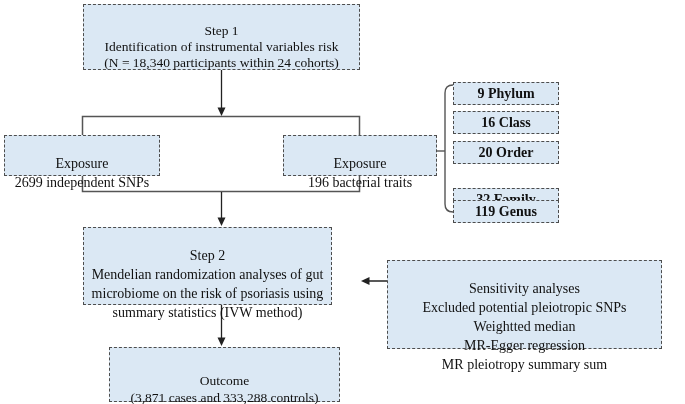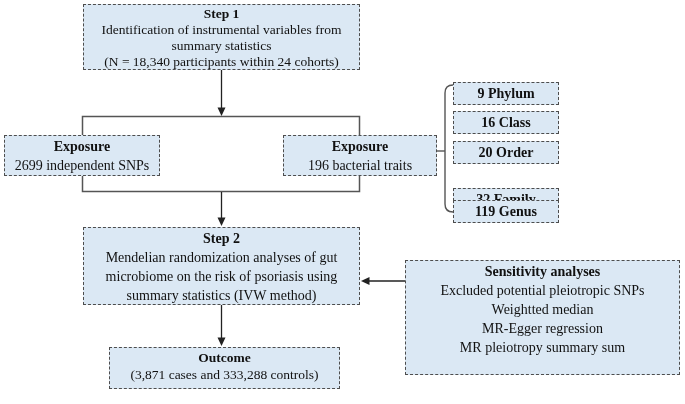--- a/index.html
+++ b/index.html
@@ -18,28 +18,28 @@
   .box {
     position:absolute;
     box-sizing:border-box;
     background:#dbe8f4;
     border:1.5px dashed #4d4d4d;
     text-align:center;
     z-index:1;
     font-size:13.5px;
     line-height:17px;
   }
-  .title { font-weight:bold; }
+  .title { font-weight:normal;margin-top:17px; }
   
   #step1-box    { left:83px;  top:4px;   width:277px; height:66px; line-height:16px; padding-top:1px; }
   #exposure-snps-box   { left:4px;   top:135px; width:156px; height:41px; font-size:14px; line-height:19px; padding-top:1px; }
   #exposure-traits-box { left:283px; top:135px; width:154px; height:41px; font-size:14px; line-height:19px; padding-top:1px; }
-  #step2-box    { left:83px;  top:227px; width:277px; height:78px; font-size:14px; line-height:19px; padding-top:1px; }
-  #outcome-box  { left:109px; top:347px; width:231px; height:42px; padding-top:1px; }
-  #sensitivity-box { left:405px; top:260px; width:275px; height:115px; font-size:14px; line-height:19px; padding-top:1px; }
+  #step2-box    { left:83px;  top:227px; width:249px; height:78px; font-size:14px; line-height:19px; padding-top:1px; }
+  #outcome-box  { left:109px; top:347px; width:231px; height:55px; padding-top:7px; }
+  #sensitivity-box { left:387px; top:260px; width:275px; height:89px; font-size:14px; line-height:19px; padding-top:1px; }
   
   .tax-box {
     left:453px; width:106px; height:23px;
     font-size:14px; font-weight:bold; line-height:21px;
   }
   #tax-phylum { top:82px; }
   #tax-class  { top:111px; }
   #tax-order  { top:141px; }
   #tax-family { top:188px; }
   #tax-genus  { top:200px; }
@@ -74,22 +74,21 @@
     </g>
 
     <g stroke="#555555" fill="none" stroke-width="1.4">
       <path d="M 453 85 Q 445 85 445 93 L 445 204 Q 445 212 453 212"></path>
       <path d="M 445 151 L 437 151"></path>
     </g>
   </svg>
 
   <div class="box" id="step1-box">
     <div class="title">Step 1</div>
-    <div>Identification of instrumental variables from</div>
-    <div>summary statistics</div>
+    <div>Identification of instrumental variables risk</div>
     <div>(N = 18,340 participants within 24 cohorts)</div>
   </div>
 
   <div class="box" id="exposure-snps-box">
     <div class="title">Exposure</div>
     <div>2699 independent SNPs</div>
   </div>
 
   <div class="box" id="exposure-traits-box">
     <div class="title">Exposure</div>

